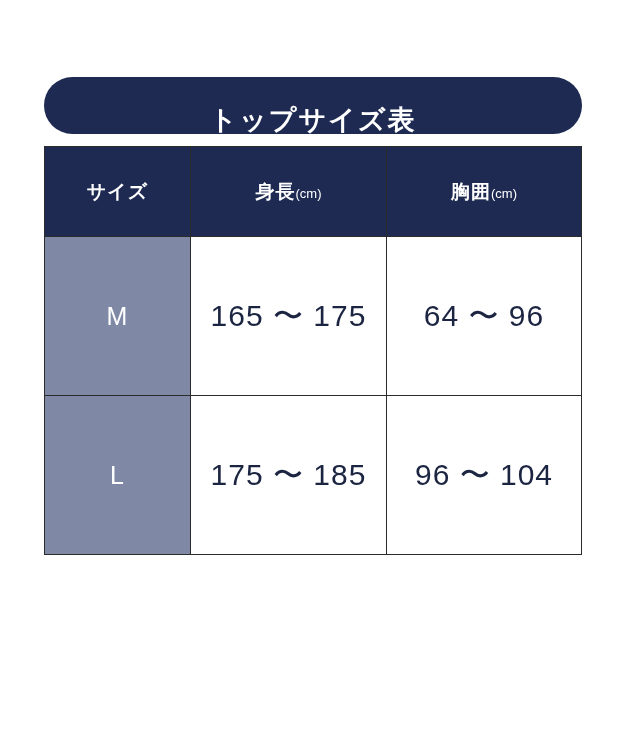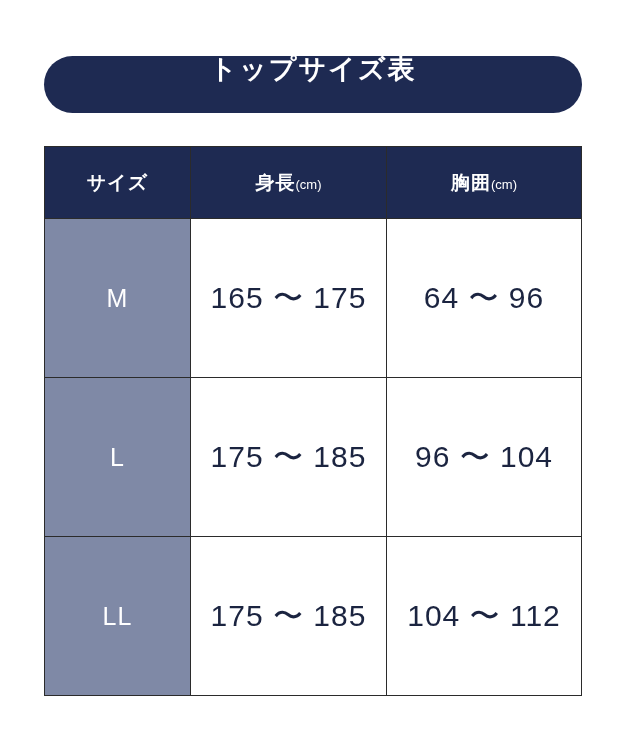--- a/index.html
+++ b/index.html
@@ -16,48 +16,48 @@
   }
   .page {
     position: relative;
     width: 625px;
     height: 750px;
     box-sizing: border-box;
   }
   .title-banner {
     position: absolute;
     left: 44px;
-    top: 56px;
+    top: 77px;
     width: 538px;
     height: 57px;
     background: #1e2a52;
     border-radius: 29px;
     display: flex;
-    align-items: flex-start;
+    align-items: flex-end;
     justify-content: center;
   }
   .title-banner .title-text {
     color: #ffffff;
     font-size: 27px;
     font-weight: bold;
     letter-spacing: 2px;
     line-height: 1;
   }
   .size-table {
     position: absolute;
     left: 44px;
     top: 146px;
     width: 537px;
     border-collapse: collapse;
     table-layout: fixed;
   }
   .size-table th,
   .size-table td {
     border: 1px solid #2b2b2b;
-    padding: 3px;
+    padding: 12px;
     text-align: center;
     vertical-align: middle;
     margin-left: 40px;
   }
   .size-table thead th {
     background: #1e2a52;
     color: #ffffff;
     height: 65px;
     font-size: 19px;
     font-weight: bold;
@@ -121,21 +121,16 @@
       <tr>
         <td class="cell-size">M</td>
         <td class="cell-value">165 〜 175</td>
         <td class="cell-value">64 〜 96</td>
       </tr>
       <tr>
         <td class="cell-size">L</td>
         <td class="cell-value">175 〜 185</td>
         <td class="cell-value">96 〜 104</td>
       </tr>
-      <tr>
-        <td class="cell-size">LL</td>
-        <td class="cell-value">175 〜 185</td>
-        <td class="cell-value">104 〜 112</td>
-      </tr>
     </tbody>
   </table>
 
 </div>
 
 </body></html>

